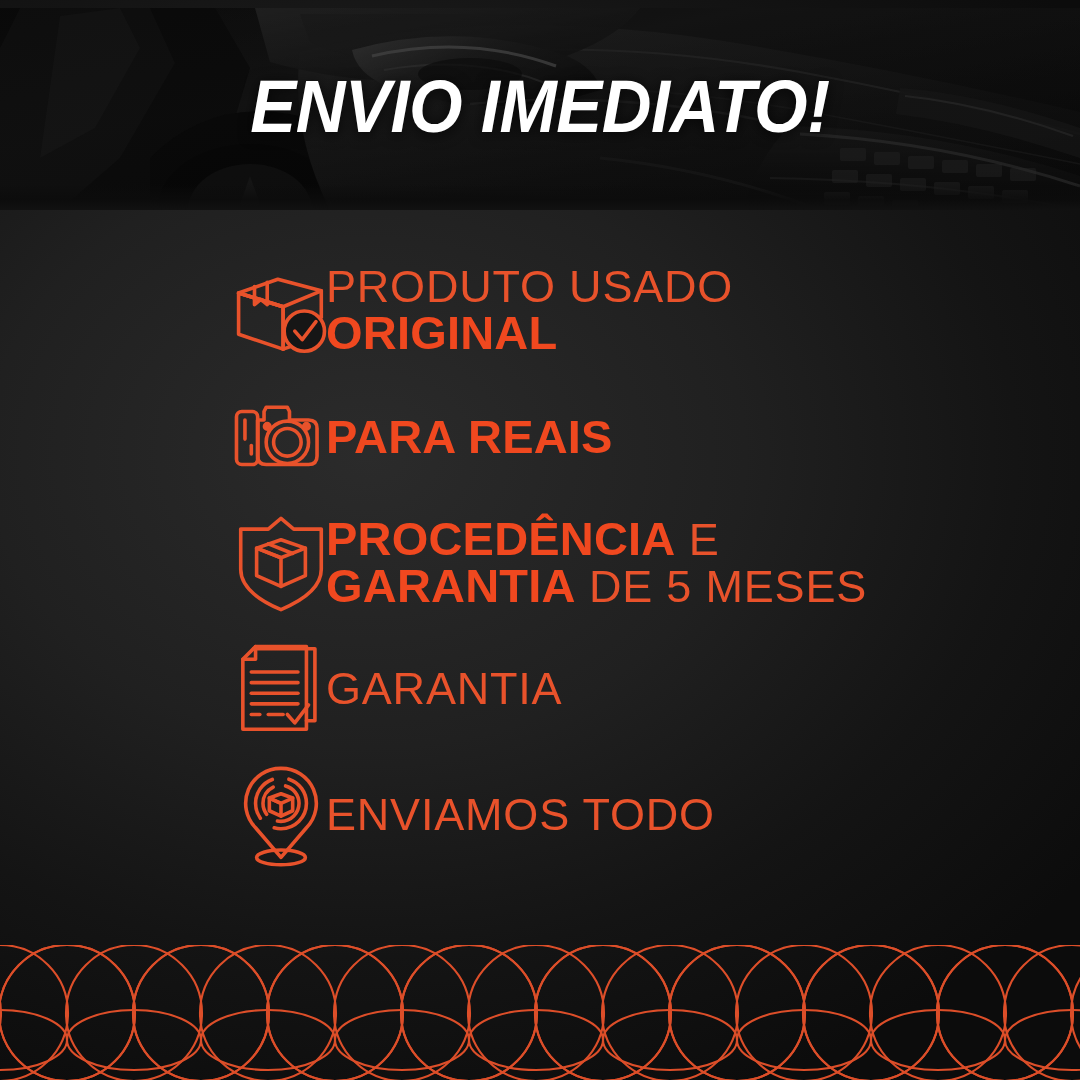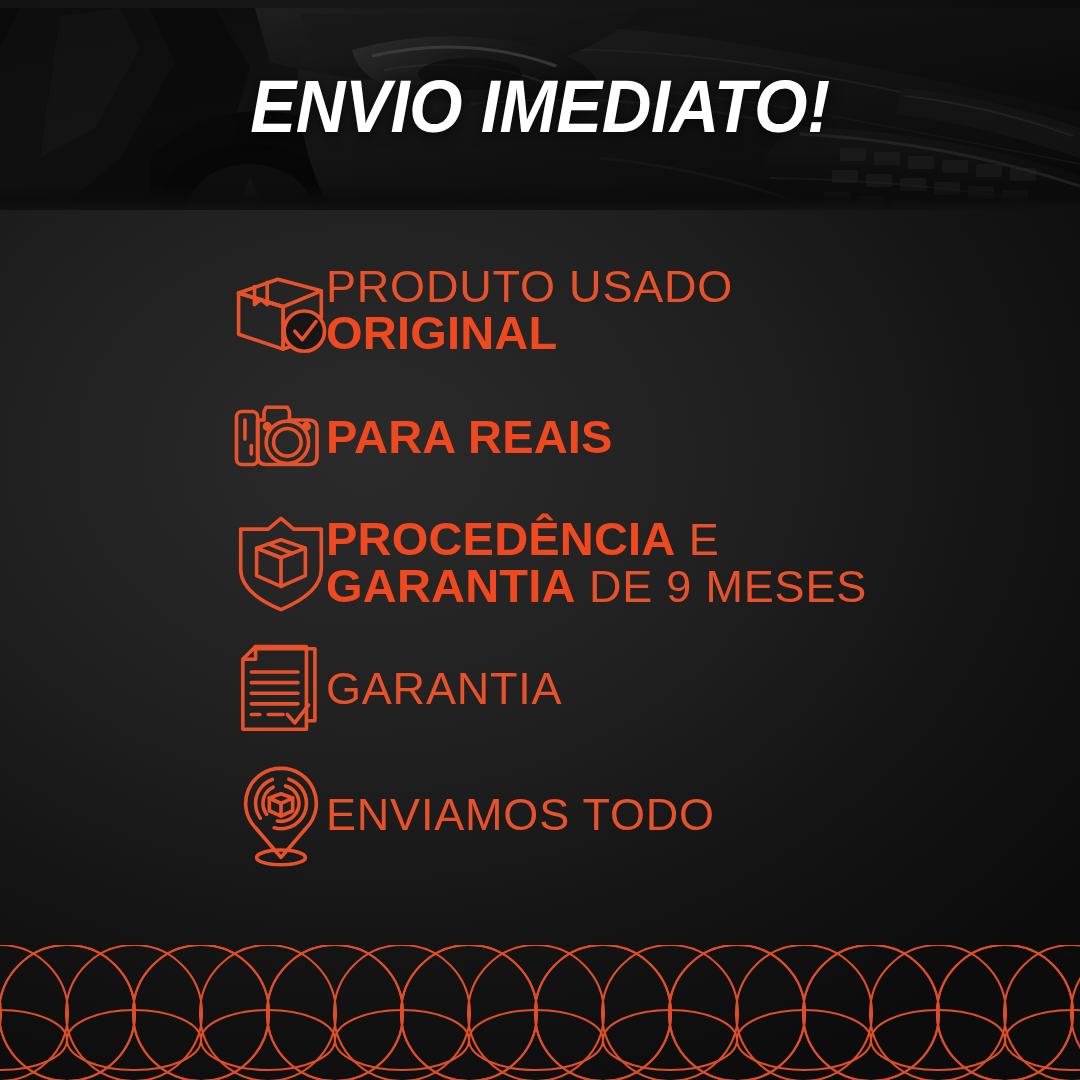--- a/index.html
+++ b/index.html
@@ -277,21 +277,21 @@
           <path d="M27,36 L27,62 L50,72 L50,45 Z"></path>
           <path d="M73,36 L73,62 L50,72"></path>
           <path d="M38,32 L61,41"></path>
         </svg>
       </span>
       <span class="feature-text">
         <span class="feature-line">
           <span class="txt-bold">PROCEDÊNCIA</span><span class="txt-light"> E</span>
         </span>
         <span class="feature-line">
-          <span class="txt-bold">GARANTIA</span><span class="txt-light"> DE 9 MESES</span>
+          <span class="txt-bold">GARANTIA</span><span class="txt-light"> DE 5 MESES</span>
         </span>
       </span>
     </div>
 
     <div class="feature-row">
       <span class="feature-icon">
         <svg viewBox="0 0 100 100" fill="none" stroke="#e8522b" stroke-width="3.4" stroke-linecap="round" stroke-linejoin="round" aria-hidden="true">
           <path d="M24,12 L68,12 L82,12 L82,80 L74,80"></path>
           <path d="M26,10 L14,22 L14,88 L74,88 L74,10 L26,10 Z"></path>
           <path d="M26,10 L26,22 L14,22"></path>

